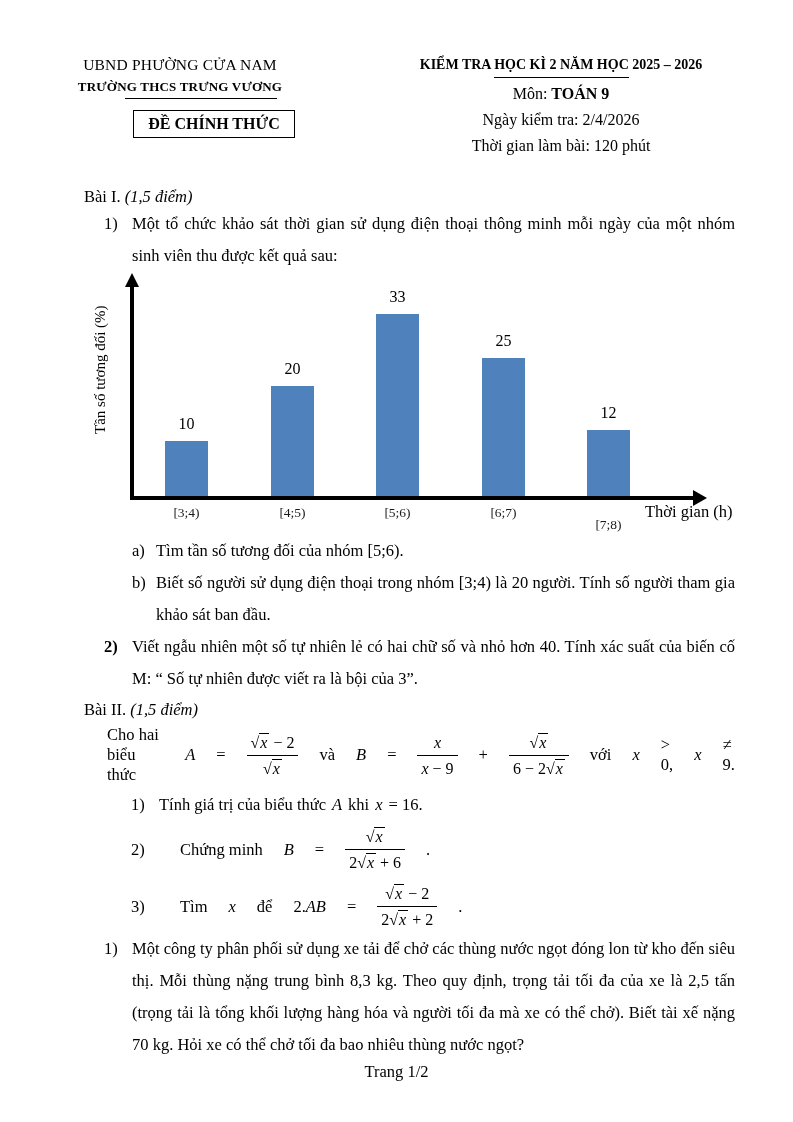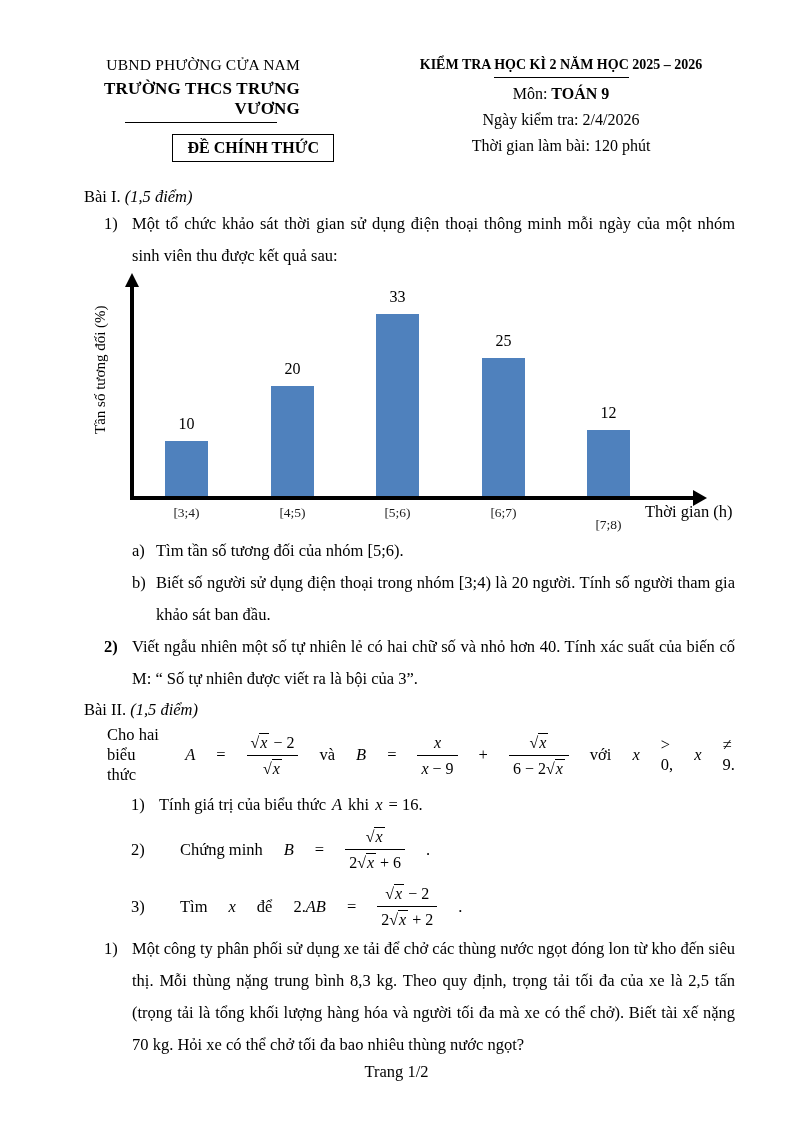--- a/index.html
+++ b/index.html
@@ -1,22 +1,22 @@
 <!DOCTYPE html>
 <html><head>
 <meta charset="utf-8">
 <style>
   html,body { margin:0; padding:0; background:#ffffff; }
   body { font-family:"Liberation Serif","DejaVu Serif",serif; color:#000; }
   .page { position:relative; width:793px; height:1122px; background:#fff; overflow:hidden; }
 
   
-  .hdr-left { position:absolute; left:60px; top:56px; width:240px; text-align:right; }
+  .hdr-left { position:absolute; left:60px; top:56px; width:240px; text-align:center; }
   .org-line { font-size:15.5px; letter-spacing:.2px; }
-  .school-line { font-size:17px; font-weight:bold; margin-top:5px; letter-spacing:.2px; }
+  .school-line { font-size:13px; font-weight:bold; margin-top:5px; letter-spacing:.2px; }
   .school-underline { width:152px; border-bottom:1.5px solid #000; margin:3px auto 0; transform:translateX(21px); }
   .exam-box { display:inline-block; border:1.8px solid #000; padding:4px 14px; font-weight:bold; font-size:16px; margin-top:11px; transform:translateX(34px); }
 
   .hdr-right { position:absolute; left:386px; top:54px; width:350px; text-align:center; }
   .exam-title { font-size:14px; font-weight:bold; line-height:22px; }
   .exam-title .u { display:inline-block; border-bottom:1.6px solid #000; padding-bottom:1px; }
   .hdr-right .sub-line { font-size:16px; margin-top:6px; line-height:20px; }
   .hdr-right .sub-line b { font-weight:bold; }
 
   

